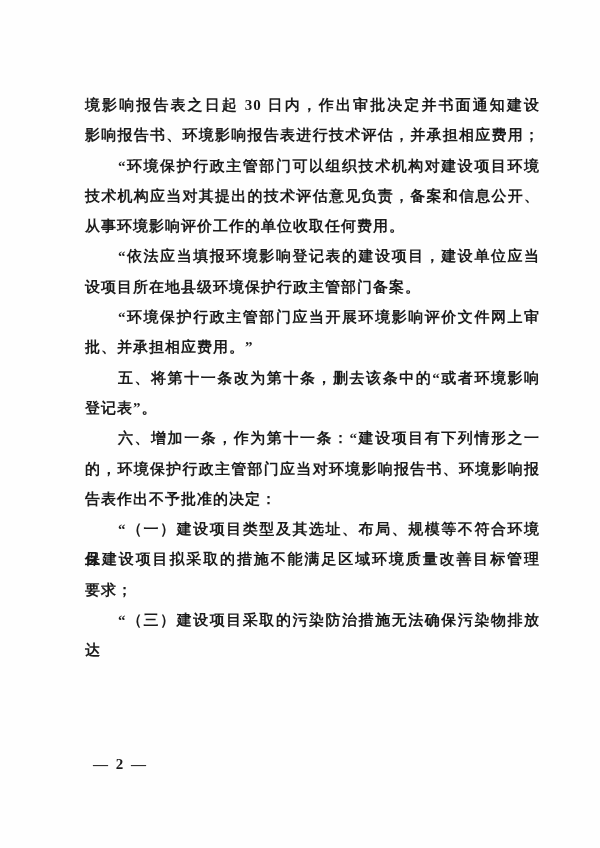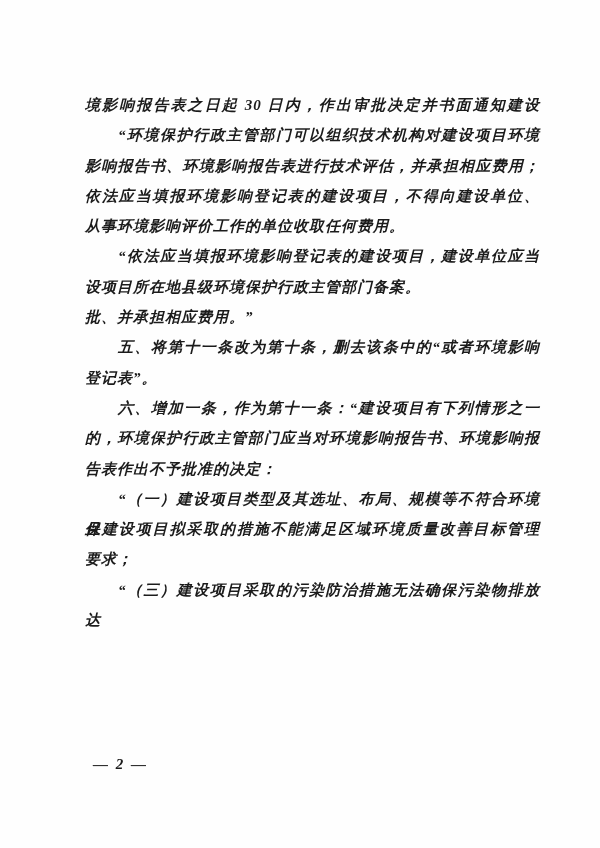--- a/index.html
+++ b/index.html
@@ -1,15 +1,15 @@
 <!DOCTYPE html>
 <html><head>
 <meta charset="utf-8">
 <style>
-  * { margin: 0; padding: 0; box-sizing: border-box; font-style: italic; }
+  * { margin: 0; padding: 0; box-sizing: border-box; }
   html, body {
     background: #ffffff;
     font-family: "Liberation Serif", "DejaVu Serif", serif;
   }
   .page {
     position: relative;
     width: 600px;
     height: 848px;
     background: #fefefe;
     overflow: hidden;
@@ -48,26 +48,27 @@
     letter-spacing: 2px;
     color: #1b1b1b;
   }
 </style>
 </head>
 <body>
 
 <div class="page">
   <div class="text-block" id="text-block">
       <div class="line fill">境影响报告表之日起 30 日内，作出审批决定并书面通知建设</div>
+      <div class="line fill">影响报告书、环境影响报告表进行技术评估，并承担相应费用；</div>
       <div class="line fill indent">“环境保护行政主管部门可以组织技术机构对建设项目环境</div>
-      <div class="line fill">影响报告书、环境影响报告表进行技术评估，并承担相应费用；</div>
-      <div class="line fill">依法应当填报环境影响登记表的建设项目，不得向建设单位、</div>
+      <div class="line fill">技术机构应当对其提出的技术评估意见负责，备案和信息公开、</div>
       <div class="line">从事环境影响评价工作的单位收取任何费用。</div>
       <div class="line fill indent">“依法应当填报环境影响登记表的建设项目，建设单位应当</div>
       <div class="line">设项目所在地县级环境保护行政主管部门备案。</div>
+      <div class="line fill indent">“环境保护行政主管部门应当开展环境影响评价文件网上审</div>
       <div class="line">批、并承担相应费用。”</div>
       <div class="line fill indent">五、将第十一条改为第十条，删去该条中的“或者环境影响</div>
       <div class="line">登记表”。</div>
       <div class="line fill indent">六、增加一条，作为第十一条：“建设项目有下列情形之一</div>
       <div class="line fill">的，环境保护行政主管部门应当对环境影响报告书、环境影响报</div>
       <div class="line">告表作出不予批准的决定：</div>
       <div class="line fill indent">“（一）建设项目类型及其选址、布局、规模等不符合环境保</div>
       <div class="line fill">且建设项目拟采取的措施不能满足区域环境质量改善目标管理</div>
       <div class="line">要求；</div>
       <div class="line fill indent">“（三）建设项目采取的污染防治措施无法确保污染物排放达</div>

